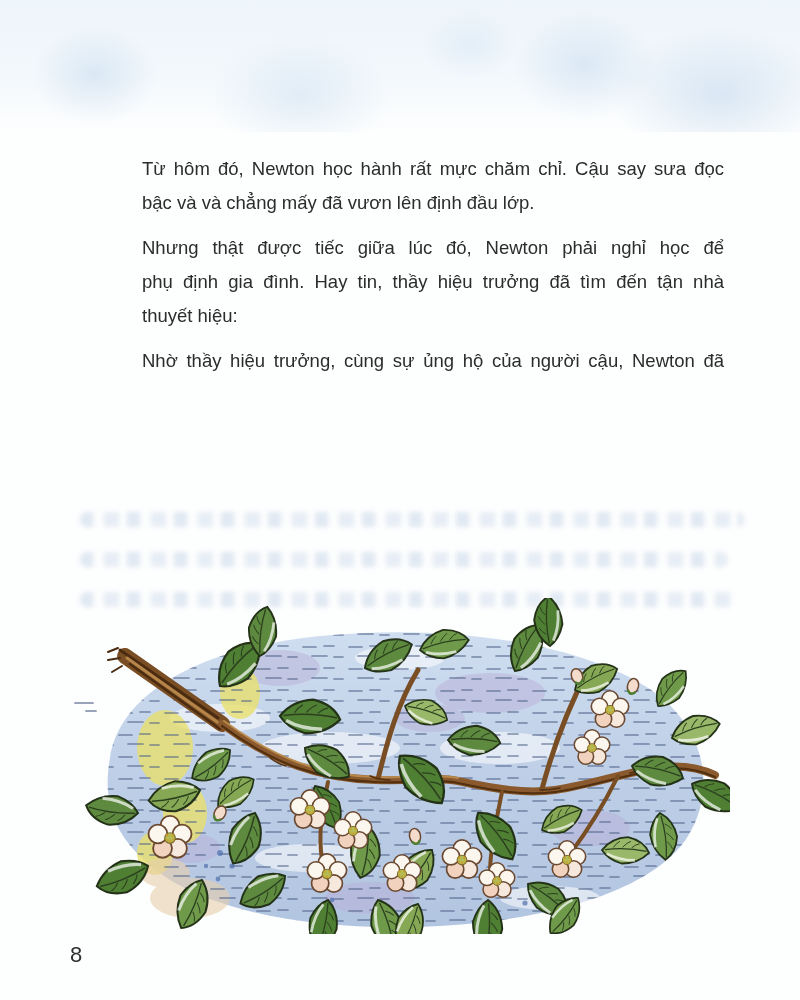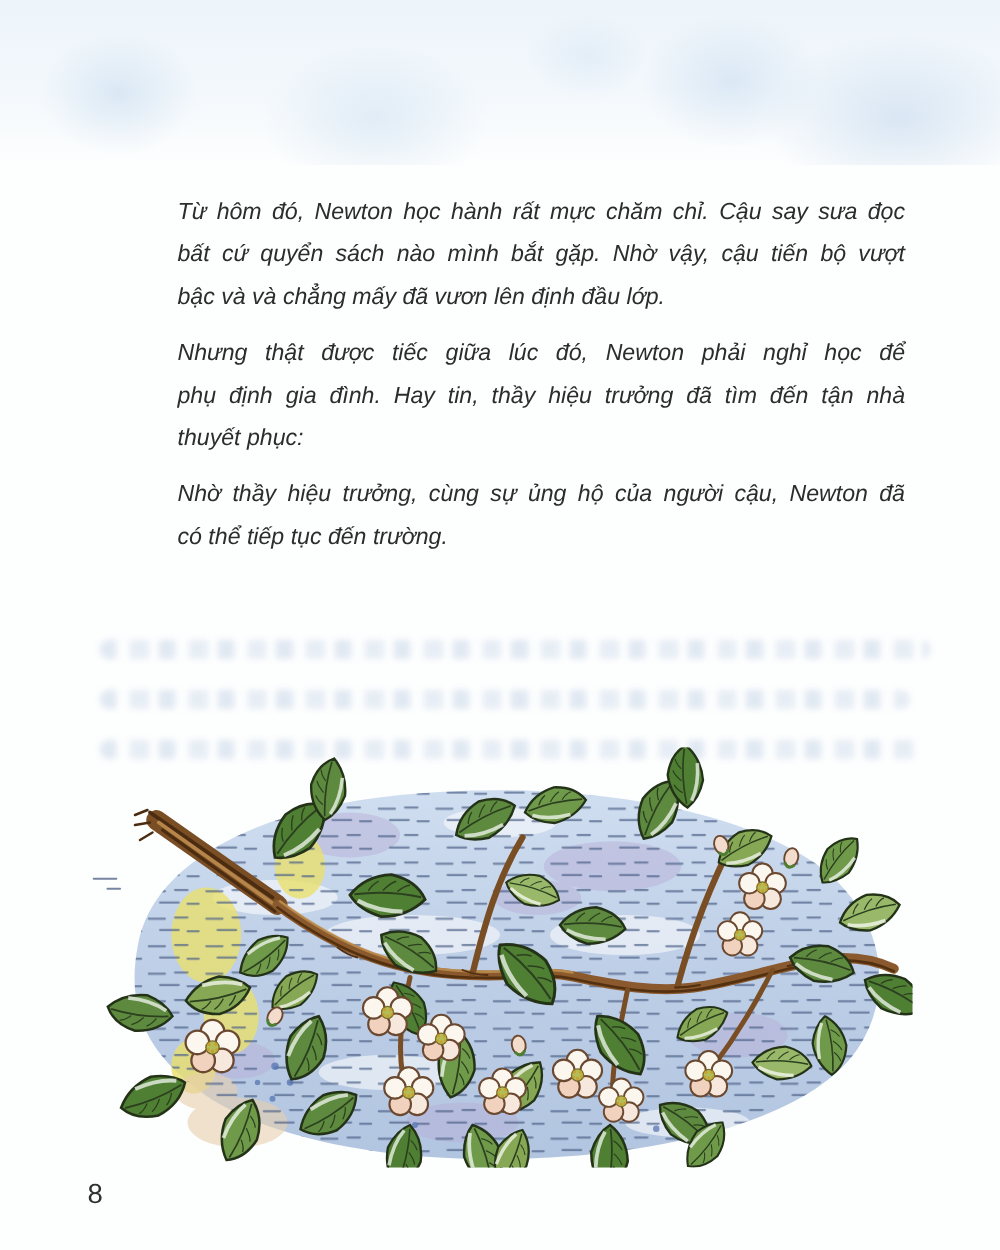--- a/index.html
+++ b/index.html
@@ -18,21 +18,21 @@
       radial-gradient(150px 95px at 720px 95px, rgba(193,214,236,.55), transparent 72%),
       radial-gradient(70px 50px  at 470px 45px, rgba(210,228,243,.45), transparent 70%),
       linear-gradient(#edf4fa 0%, #f3f8fc 55%, #fdfefe 100%);
   }
   .text-block{
     position:absolute; left:142px; top:152px; width:582px;
     color:#2c2c2c; font-size:18.5px; line-height:34px;
   }
   .para{margin:0 0 11px 0;}
   .para:last-child{margin-bottom:14px;}
-  .line{text-align:justify; text-align-last:justify;font-style:italic;}
+  .line{text-align:justify; text-align-last:justify;}
   .line.last{text-align-last:left;}
   
   .ghost-line{
     position:absolute; height:15px; border-radius:7px;
     filter:blur(2.6px); opacity:.85;
     background:repeating-linear-gradient(90deg,
       rgba(168,190,219,.40) 0 13px, rgba(235,242,248,.08) 13px 24px,
       rgba(176,196,223,.34) 24px 39px, rgba(235,242,248,.06) 39px 47px);
   }
   .gl1{left:80px; top:512px; width:664px;}
@@ -47,31 +47,29 @@
 </head>
 <body>
 
 <div class="page">
 
   <div class="top-band"></div>
 
   <div class="text-block">
     <div class="para">
       <div class="line">Từ hôm đó, Newton học hành rất mực chăm chỉ. Cậu say sưa đọc</div>
-      <div class="line">bất cứ quyển sách nào mình bắt gặp. Nhờ vậy, cậu tiến bộ vượt</div>
       <div class="line last">bậc và và chẳng mấy đã vươn lên định đầu lớp.</div>
     </div>
     <div class="para">
       <div class="line">Nhưng thật được tiếc giữa lúc đó, Newton phải nghỉ học để</div>
       <div class="line">phụ định gia đình. Hay tin, thầy hiệu trưởng đã tìm đến tận nhà</div>
-      <div class="line last">thuyết phục:</div>
+      <div class="line last">thuyết hiệu:</div>
     </div>
     <div class="para">
       <div class="line">Nhờ thầy hiệu trưởng, cùng sự ủng hộ của người cậu, Newton đã</div>
-      <div class="line last">có thể tiếp tục đến trường.</div>
     </div>
   </div>
 
   <div class="ghost-line gl1"></div>
   <div class="ghost-line gl2"></div>
   <div class="ghost-line gl3"></div>
 
   <svg id="ill" class="illustration" viewBox="0 0 660 336">
     <defs>
       <linearGradient id="blobGrad" x1="0" y1="0" x2="0" y2="1">

